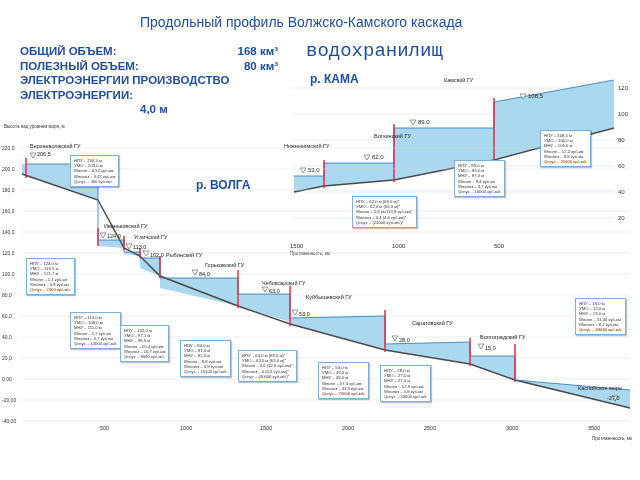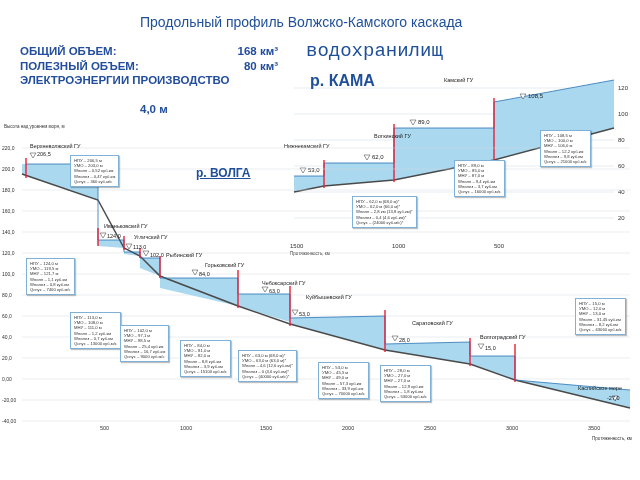--- a/index.html
+++ b/index.html
@@ -17,21 +17,21 @@
 </head>
 <body>
 
 <div class="title">Продольный профиль Волжско-Камского каскада</div>
 <div class="title2">водохранилищ</div>
 
 <div class="stats">
   <div class="row"><span>ОБЩИЙ ОБЪЕМ:</span><span class="v">168 км³</span></div>
   <div class="row"><span>ПОЛЕЗНЫЙ ОБЪЕМ:</span><span class="v">80 км³</span></div>
   <div class="row"><span>ЭЛЕКТРОЭНЕРГИИ ПРОИЗВОДСТВО</span></div>
-  <div class="row"></div>
+  <div class="row"><span>ЭЛЕКТРОЭНЕРГИИ:</span></div>
   <div class="row"><span class="v2">4,0 м</span></div>
 </div>
 
 <svg style="position:absolute;left:284px;top:68px;" width="356" height="190" viewBox="0 0 356 190">
   <rect x="0" y="0" width="356" height="190" fill="#ffffff"></rect>
   <g stroke="#cfd8e0" stroke-width="0.5">
     <line x1="10" y1="20" x2="330" y2="20"></line>
       <line x1="10" y1="46" x2="330" y2="46"></line>
     <line x1="10" y1="72" x2="330" y2="72"></line>
       <line x1="10" y1="98" x2="330" y2="98"></line>
@@ -71,21 +71,21 @@
     <text x="334" y="100">60</text>
     <text x="334" y="126">40</text>
     <text x="334" y="152">20</text>
     <text x="6" y="180">1500</text>
     <text x="108" y="180">1000</text>
     <text x="210" y="180">500</text>
   </g>
   <text x="6" y="187" font-size="4.5" fill="#333">Протяженность, км</text>
   <text x="292" y="-2" font-size="4.5" fill="#333">Высота над уровнем моря, м</text>
 </svg>
-<div class="rlabel" style="left:310px;top:72px;font-size:16px;">р. КАМА</div>
+<div class="rlabel" style="left:310px;top:72px;font-size:12px;">р. КАМА</div>
 
 <svg style="position:absolute;left:0;top:118px;" width="640" height="362" viewBox="0 0 640 362">
   <g stroke="#d2dae2" stroke-width="0.5">
     <line x1="22" y1="30" x2="630" y2="30"></line>
       <line x1="22" y1="51" x2="630" y2="51"></line>
     <line x1="22" y1="72" x2="630" y2="72"></line>
       <line x1="22" y1="93" x2="630" y2="93"></line>
     <line x1="22" y1="114" x2="630" y2="114"></line>
       <line x1="22" y1="135" x2="630" y2="135"></line>
     <line x1="22" y1="156" x2="630" y2="156"></line>
@@ -180,21 +180,21 @@
     <text x="180" y="312">1000</text>
     <text x="260" y="312">1500</text>
     <text x="342" y="312">2000</text>
     <text x="424" y="312">2500</text>
     <text x="506" y="312">3000</text>
     <text x="588" y="312">3500</text>
   </g>
   <text x="592" y="322" font-size="4.5" fill="#333">Протяженность, км</text>
   <text x="4" y="10" font-size="4.5" fill="#333">Высота над уровнем моря, м</text>
 </svg>
-<div class="rlabel" style="left:196px;top:166px;font-size:12px;text-decoration:underline;">р. ВОЛГА</div>
+<div class="rlabel" style="left:196px;top:178px;font-size:12px;">р. ВОЛГА</div>
 
 <div class="box" style="left:352px;top:196px;">
   <div>НПУ – 62,0 м (68,0 м)*</div>
     <div>УМО – 62,0 м (66,0 м)*</div>
     <div>Wполн – 2,8 км (13,8 куб.км)*</div>
     <div>Wполез – 0,4 (4,6 куб.км)*</div>
     <div>Qспус – (24000 куб.м/с)*</div>
 </div>
 <div class="box" style="left:454px;top:160px;">
   <div>НПУ – 89,0 м</div>

